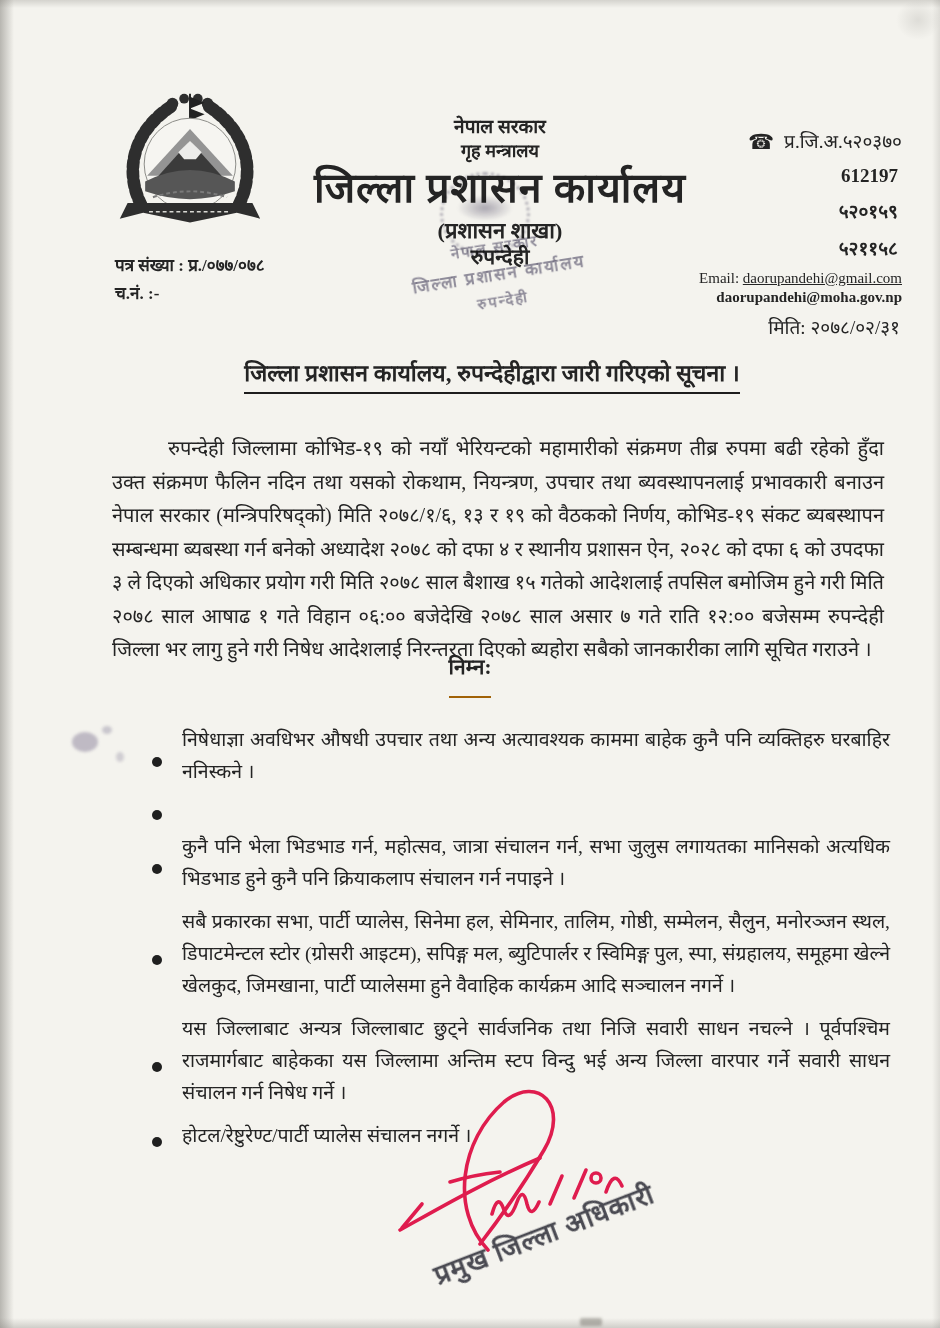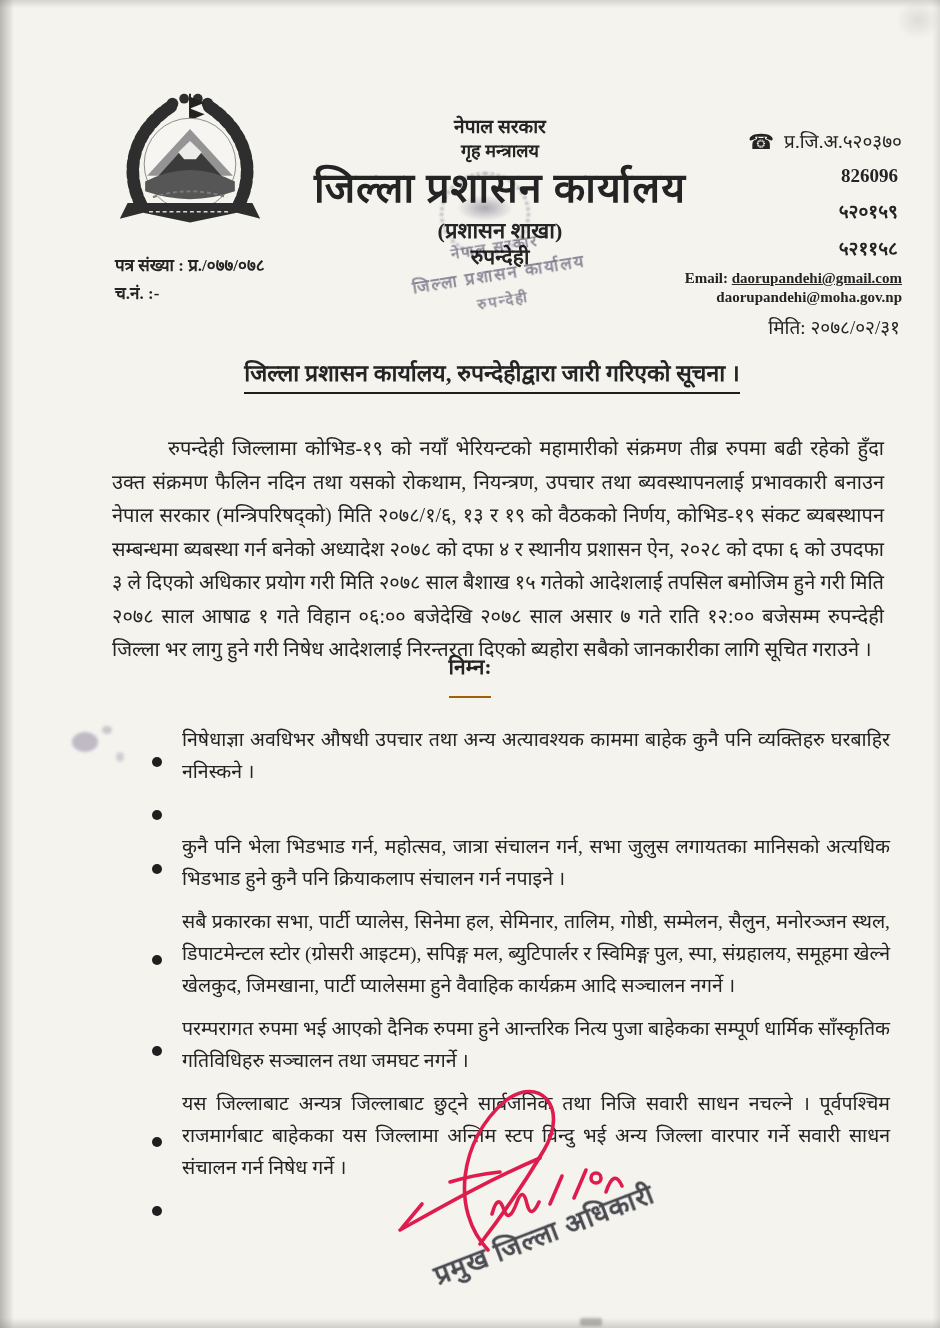--- a/index.html
+++ b/index.html
@@ -32,21 +32,21 @@
   .gov-line{font-size:19px;font-weight:bold;}
   .ministry-line{font-size:18px;font-weight:bold;margin-top:3px;}
   .office-line{font-size:41px;font-weight:bold;margin-top:3px;white-space:nowrap;letter-spacing:1px;}
   .branch-line{font-size:22px;font-weight:bold;margin-top:6px;}
   .district-line{font-size:21px;font-weight:bold;margin-top:2px;}
 
   .head-right{position:absolute;right:38px;top:128px;width:230px;text-align:right;}
   .phone-line{font-size:19px;font-weight:normal;white-space:nowrap;}
   .phone-icon{font-family:"DejaVu Sans",sans-serif;font-size:21px;margin-right:10px;position:relative;top:1px;}
   .phone-num{font-size:19px;font-weight:bold;margin-top:11px;padding-right:4px;}
-  .email-line{font-size:15px;font-weight:bold;margin-top:9px;font-family:"Liberation Serif",serif;}
+  .email-line{font-size:15px;font-weight:normal;margin-top:9px;font-family:"Liberation Serif",serif;}
   .email2-line{font-size:15px;font-weight:bold;margin-top:2px;font-family:"Liberation Serif",serif;}
   .u{text-decoration:underline;}
 
   .ref-block{position:absolute;left:115px;top:252px;font-size:17px;font-weight:bold;line-height:28px;}
 
   
   .stamp{position:absolute;left:394px;top:234px;width:210px;text-align:center;
     transform:rotate(-9deg);transform-origin:50% 50%;
     color:rgba(86,80,110,.62);filter:blur(.4px);mix-blend-mode:multiply;
     line-height:27px;letter-spacing:2px;z-index:3;}
@@ -127,21 +127,21 @@
     <div class="ministry-line">गृह मन्त्रालय</div>
     <div class="office-line">जिल्ला प्रशासन कार्यालय</div>
     <div class="branch-line">(प्रशासन शाखा)</div>
     <div class="district-line">रुपन्देही</div>
   </div>
 
   <div class="head-right">
     <div class="phone-line">
       <span class="phone-icon">☎</span><span>प्र.जि.अ.५२०३७०</span>
     </div>
-    <div class="phone-num">826096</div>
+    <div class="phone-num">612197</div>
     <div class="phone-num">५२०१५९</div>
     <div class="phone-num">५२११५८</div>
     <div class="email-line">
       <span>Email:</span>
       <span class="u">daorupandehi@gmail.com</span>
     </div>
     <div class="email2-line">daorupandehi@moha.gov.np</div>
   </div>
 
   <div class="ref-block">
@@ -180,28 +180,25 @@
     <li>
         <span class="dot"></span>
         <span>कुनै पनि भेला भिडभाड गर्न, महोत्सव, जात्रा संचालन गर्न, सभा जुलुस लगायतका मानिसको अत्यधिक भिडभाड हुने कुनै पनि क्रियाकलाप संचालन गर्न नपाइने ।</span>
       </li>
     <li>
         <span class="dot"></span>
         <span>सबै प्रकारका सभा, पार्टी प्यालेस, सिनेमा हल, सेमिनार, तालिम, गोष्ठी, सम्मेलन, सैलुन, मनोरञ्जन स्थल, डिपाटमेन्टल स्टोर (ग्रोसरी आइटम), सपिङ्ग मल, ब्युटिपार्लर र स्विमिङ्ग पुल, स्पा, संग्रहालय, समूहमा खेल्ने खेलकुद, जिमखाना, पार्टी प्यालेसमा हुने वैवाहिक कार्यक्रम आदि सञ्चालन नगर्ने ।</span>
       </li>
     <li>
         <span class="dot"></span>
-        <span>परम्परागत रुपमा भई आएको दैनिक रुपमा हुने आन्तरिक नित्य पुजा बाहेकका सम्पूर्ण धार्मिक साँस्कृतिक गतिविधिहरु सञ्चालन तथा जमघट नगर्ने ।</span>
-      </li>
-    <li>
-        <span class="dot"></span>
         <span>यस जिल्लाबाट अन्यत्र जिल्लाबाट छुट्ने सार्वजनिक तथा निजि सवारी साधन नचल्ने । पूर्वपश्चिम राजमार्गबाट बाहेकका यस जिल्लामा अन्तिम स्टप विन्दु भई अन्य जिल्ला वारपार गर्ने सवारी साधन संचालन गर्न निषेध गर्ने ।</span>
       </li>
     <li>
         <span class="dot"></span>
+        <span>होटल/रेष्टुरेण्ट/पार्टी प्यालेस संचालन नगर्ने ।</span>
       </li>
   </ul>
 
   <svg class="sig-svg" viewBox="0 0 310 175" aria-hidden="true">
     <g fill="none" stroke="#df1c4e" stroke-width="3.6" stroke-linecap="round">
       <path d="M100,168 C62,128 72,58 116,20 C150,-8 182,24 156,68 C136,102 112,136 92,162"></path>
       <path d="M12,148 C48,128 96,100 152,76"></path>
       <path d="M14,146 L34,122"></path>
       <path d="M62,100 C78,95 94,92 112,90"></path>
       <path d="M104,132 q6,-22 12,-4 q5,14 13,-8 q6,-16 10,2 q4,16 12,-2"></path>

